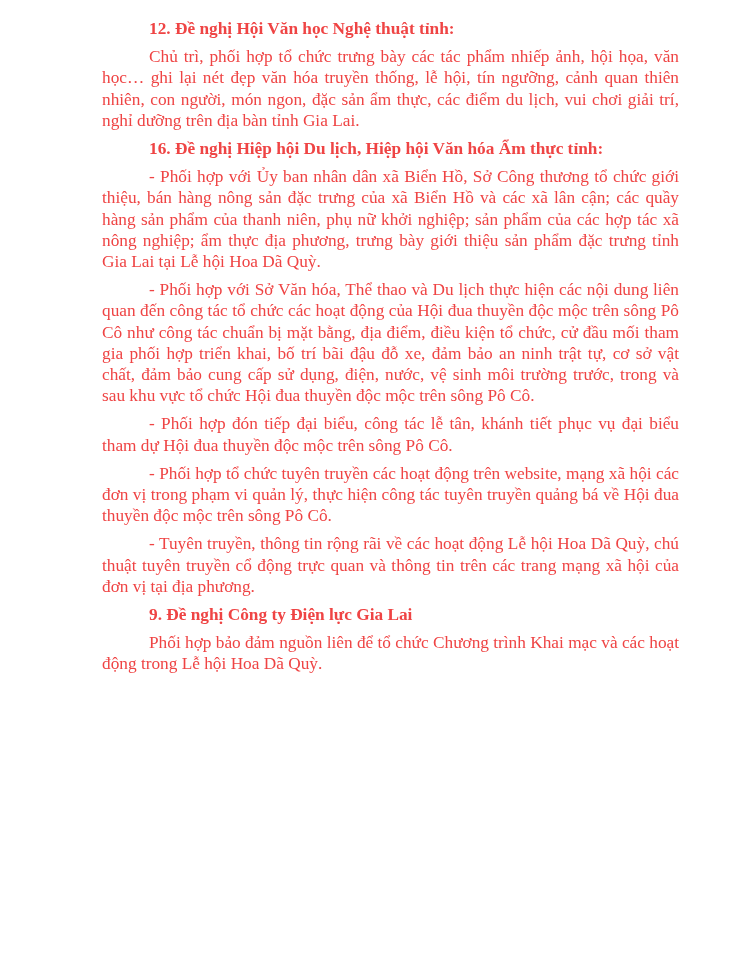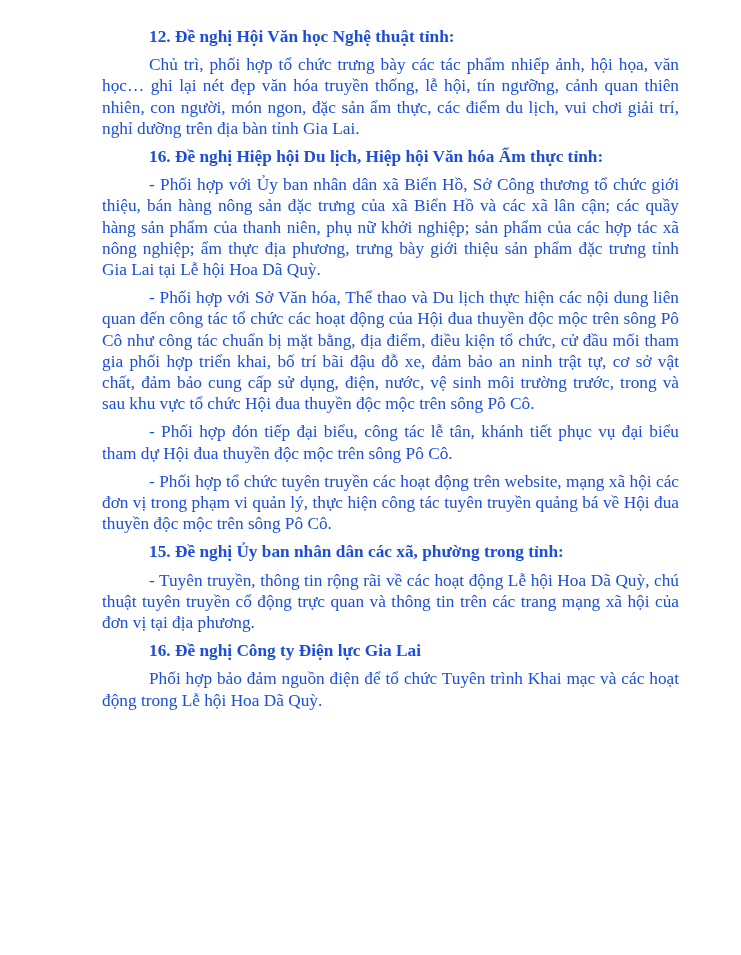--- a/index.html
+++ b/index.html
@@ -1,20 +1,20 @@
 <!DOCTYPE html>
 <html><head>
 <meta charset="utf-8">
 <style>
   html, body { margin: 0; padding: 0; background: #ffffff; }
   body { width: 741px; height: 955px; overflow: hidden; position: relative; }
   .page {
-    position: absolute; left: 102px; top: 26px; width: 589px;
+    position: absolute; left: 102px; top: 18px; width: 589px;
     font-family: "Liberation Serif", "DejaVu Serif", serif;
-    font-size: 17.3px; line-height: 21.2px; color: #1d4ed8;
+    font-size: 17.3px; line-height: 21.2px; color: #ef4444;
   }
   .heading {
     font-weight: bold; text-indent: 47px; margin: 0 0 7px 0;
   }
   .para {
     text-align: justify; text-indent: 47px; margin: 0 12px 7px 0;
   }
 </style>
 </head>
 <body>
@@ -31,22 +31,21 @@
     <p class="para">- Phối hợp với Ủy ban nhân dân xã Biển Hồ, Sở Công thương tổ chức giới thiệu, bán hàng nông sản đặc trưng của xã Biển Hồ và các xã lân cận; các quầy hàng sản phẩm của thanh niên, phụ nữ khởi nghiệp; sản phẩm của các hợp tác xã nông nghiệp; ẩm thực địa phương, trưng bày giới thiệu sản phẩm đặc trưng tỉnh Gia Lai tại Lễ hội Hoa Dã Quỳ.</p>
   </section>
 
   <section>
     <p class="para">- Phối hợp với Sở Văn hóa, Thể thao và Du lịch thực hiện các nội dung liên quan đến công tác tổ chức các hoạt động của Hội đua thuyền độc mộc trên sông Pô Cô như công tác chuẩn bị mặt bằng, địa điểm, điều kiện tổ chức, cử đầu mối tham gia phối hợp triển khai, bố trí bãi đậu đỗ xe, đảm bảo an ninh trật tự, cơ sở vật chất, đảm bảo cung cấp sử dụng, điện, nước, vệ sinh môi trường trước, trong và sau khu vực tổ chức Hội đua thuyền độc mộc trên sông Pô Cô.</p>
     <p class="para">- Phối hợp đón tiếp đại biểu, công tác lễ tân, khánh tiết phục vụ đại biểu tham dự Hội đua thuyền độc mộc trên sông Pô Cô.</p>
     <p class="para">- Phối hợp tổ chức tuyên truyền các hoạt động trên website, mạng xã hội các đơn vị trong phạm vi quản lý, thực hiện công tác tuyên truyền quảng bá về Hội đua thuyền độc mộc trên sông Pô Cô.</p>
   </section>
 
   <section>
-    <p class="heading">15. Đề nghị Ủy ban nhân dân các xã, phường trong tỉnh:</p>
     <p class="para">- Tuyên truyền, thông tin rộng rãi về các hoạt động Lễ hội Hoa Dã Quỳ, chú thuật tuyên truyền cổ động trực quan và thông tin trên các trang mạng xã hội của đơn vị tại địa phương.</p>
   </section>
 
   <section>
-    <p class="heading">16. Đề nghị Công ty Điện lực Gia Lai</p>
-    <p class="para">Phối hợp bảo đảm nguồn điện để tổ chức Tuyên trình Khai mạc và các hoạt động trong Lễ hội Hoa Dã Quỳ.</p>
+    <p class="heading">9. Đề nghị Công ty Điện lực Gia Lai</p>
+    <p class="para">Phối hợp bảo đảm nguồn liên để tổ chức Chương trình Khai mạc và các hoạt động trong Lễ hội Hoa Dã Quỳ.</p>
   </section>
 
 </div>
 
 </body></html>

